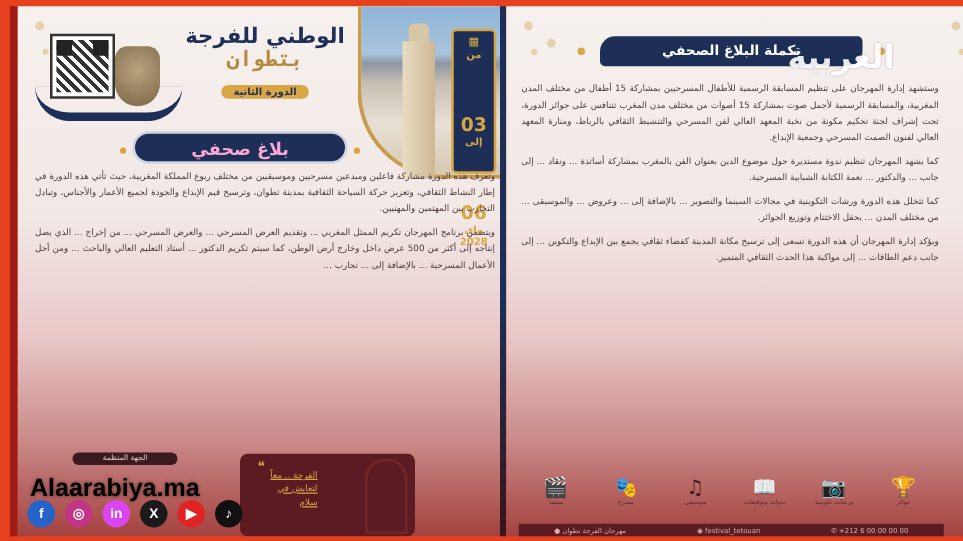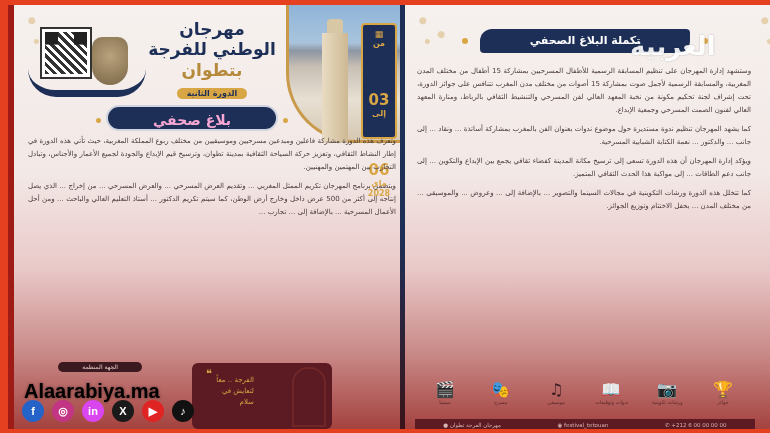--- a/index.html
+++ b/index.html
@@ -13,21 +13,21 @@
   
   .ornament { position: absolute; width: 46px; height: 46px; opacity: .55; background: radial-gradient(circle at 30% 30%, #d9b77c 0 3px, transparent 4px), radial-gradient(circle at 70% 60%, #d9b77c 0 3px, transparent 4px), radial-gradient(circle at 40% 75%, #d9b77c 0 2px, transparent 3px); }
   .qr { position: absolute; left: 28px; top: 24px; width: 48px; height: 48px; background:
       linear-gradient(90deg, #222 0 30%, transparent 30% 70%, #222 70%) 0 0/100% 30% no-repeat,
       repeating-linear-gradient(45deg, #333 0 3px, #fff 3px 6px); border: 3px solid #fff; outline: 2px solid #333; }
   .mask-emblem { position: absolute; left: 78px; top: 32px; width: 36px; height: 48px; border-radius: 10px 10px 18px 18px; background: radial-gradient(circle at 50% 40%, #b9a27d, #7a6646); }
   .swoosh { position: absolute; left: 14px; top: 64px; width: 118px; height: 28px; border-bottom: 7px solid #1d2f57; border-radius: 0 0 60px 60px; }
   .title-block { position: absolute; left: 128px; top: 14px; width: 140px; text-align: center; color: #1d2f57; font-weight: bold; }
   .title-block .l1 { font-size: 17px; line-height: 20px; }
   .title-block .l2 { font-size: 17px; line-height: 20px; }
-  .title-block .l3 { font-size: 17px; line-height: 22px; color: #b58a3c; }
+  .title-block .l3 { font-size: 17px; line-height: 22px; color: #b58a3c; font-family: Liberation Mono, monospace; }
   .edition-pill { display: inline-block; margin-top: 4px; padding: 1px 10px; background: #d9a645; border-radius: 9px; font-size: 8px; color: #1d2f57; }
   .press-banner { position: absolute; left: 92px; top: 100px; width: 172px; height: 26px; border-radius: 14px; background: #1d2f57; color: #f9a8d4; text-align: center; font-size: 14px; font-weight: bold; line-height: 26px; border: 2px solid #cfd4e0; }
   .press-banner::before, .press-banner::after { content: ""; position: absolute; top: 11px; width: 5px; height: 5px; border-radius: 50%; background: #d9a645; }
   .press-banner::before { left: -12px; } .press-banner::after { right: -12px; }
 
   .city-photo { position: absolute; left: 272px; top: 0; width: 120px; height: 138px; border-radius: 0 0 0 70px; background:
       linear-gradient(180deg, #8fb4d8 0%, #a9c4dd 28%, #8d96a3 34%, #c9c0b5 46%, #e7e0d3 70%, #d6c8b2 100%); border-left: 3px solid #c99a4a; border-bottom: 3px solid #c99a4a; }
   .tower { position: absolute; left: 308px; top: 28px; width: 26px; height: 110px; background: linear-gradient(90deg, #e9dcc3, #cdb893); }
   .tower-top { position: absolute; left: 313px; top: 14px; width: 16px; height: 16px; background: #d8c7a5; border-radius: 4px 4px 0 0; }
   .date-ribbon { position: absolute; left: 347px; top: 18px; width: 36px; height: 116px; background: #1d2f57; border: 2px solid #d9a645; border-radius: 4px; color: #d9a645; text-align: center; font-weight: bold; padding-top: 4px; }
@@ -35,21 +35,21 @@
   .date-ribbon .small { font-size: 8px; display: block; line-height: 10px; }
   .date-ribbon .big { font-size: 15px; display: block; line-height: 17px; margin-top: 43px; }
 
   .body-text { position: absolute; direction: rtl; text-align: justify; color: #4a3a3a; font-size: 7px; line-height: 13px; filter: blur(0.4px); }
   .body-text p { margin-bottom: 6px; }
   .left-text { left: 14px; top: 130px; width: 368px; }
   .right-text { left: 12px; top: 60px; width: 334px; }
 
   
   .cta-box { position: absolute; left: 178px; top: 358px; width: 140px; height: 66px; background: #5c1a22; border-radius: 6px; }
-  .cta-text { position: absolute; left: 200px; top: 370px; width: 40px; color: #d9a645; font-size: 7px; line-height: 11px; text-align: right; direction: rtl; }
+  .cta-text { position: absolute; left: 200px; top: 370px; width: 40px; color: #d9a645; font-size: 7px; line-height: 11px; text-align: right; direction: rtl; text-decoration: underline; }
   .cta-quote { position: absolute; left: 192px; top: 362px; color: #d9a645; font-size: 11px; }
   .cta-tower { position: absolute; left: 278px; top: 362px; width: 34px; height: 60px; border: 2px solid #7a2d2b; border-radius: 16px 16px 0 0; opacity: .7; }
   .team-pill { position: absolute; left: 44px; top: 357px; width: 84px; height: 10px; background: #3b1a1f; border-radius: 6px; color: #e8c9c9; font-size: 6px; text-align: center; line-height: 10px; }
   .watermark { position: absolute; left: 24px; top: 380px; color: #000000; font-size: 20px; font-weight: bold; font-family: "Liberation Sans", sans-serif; text-shadow: 0 0 3px rgba(0,0,0,.5); }
   .socials { position: absolute; left: 22px; top: 400px; display: flex; gap: 8px; }
   .soc { width: 22px; height: 22px; border-radius: 50%; color: #fff; font-size: 11px; font-weight: bold; text-align: center; line-height: 22px; font-family: "Liberation Sans", sans-serif; }
 
   
   .r-banner { position: absolute; left: 75px; top: 24px; width: 210px; height: 24px; background: #1d2f57; border-radius: 12px 4px 12px 4px; color: #fff; font-size: 11px; font-weight: bold; text-align: center; line-height: 24px; direction: rtl; }
   .r-banner::before, .r-banner::after { content: ""; position: absolute; top: 9px; width: 6px; height: 6px; border-radius: 50%; background: #d9a645; }
@@ -68,21 +68,20 @@
 
 <div class="frame"></div>
 
 <div class="page page-left">
   <div class="ornament" style="left:4px;top:2px;"></div>
   <div class="qr"></div>
   <div class="mask-emblem"></div>
   <div class="swoosh"></div>
 
   <div class="title-block">
-    <div class="l1">مهرجان</div>
     <div class="l2">الوطني للفرجة</div>
     <div class="l3">بتطوان</div>
     <span class="edition-pill">الدورة الثانية</span>
   </div>
 
   <div class="press-banner">بلاغ صحفي</div>
 
   <div class="city-photo"></div>
   <div class="tower-top"></div>
   <div class="tower"></div>
@@ -114,23 +113,23 @@
 
 <div class="page page-right">
   <div class="ornament" style="left:4px;top:2px;"></div>
   <div class="ornament" style="right:4px;top:2px;"></div>
 
   <div class="r-banner">تكملة البلاغ الصحفي</div>
   <div class="r-watermark">العربية</div>
 
   <div class="body-text right-text">
     <p>وستشهد إدارة المهرجان على تنظيم المسابقة الرسمية للأطفال المسرحيين بمشاركة 15 أطفال من مختلف المدن المغربية، والمسابقة الرسمية لأجمل صوت بمشاركة 15 أصوات من مختلف مدن المغرب تتنافس على جوائز الدورة، تحت إشراف لجنة تحكيم مكونة من نخبة المعهد العالي لفن المسرحي والتنشيط الثقافي بالرباط، ومنارة المعهد العالي لفنون الصمت المسرحي وجمعية الإبداع.</p>
-    <p>كما يشهد المهرجان تنظيم ندوة مستديرة حول موضوع ندوات بعنوان الفن بالمغرب بمشاركة أساتذة ... ونقاد ... إلى جانب ... والدكتور ... نعمة الكتابة الشبابية المسرحية.</p>
+    <p>كما يشهد المهرجان تنظيم ندوة مستديرة حول موضوع الدين بعنوان الفن بالمغرب بمشاركة أساتذة ... ونقاد ... إلى جانب ... والدكتور ... نعمة الكتابة الشبابية المسرحية.</p>
+    <p>كما تتخلل هذه الدورة ورشات التكوينية في مجالات السينما والتصوير ... بالإضافة إلى ... وعروض ... والموسيقى ... من مختلف المدن ... بحفل الاختتام وتوزيع الجوائز.</p>
     <p>ويؤكد إدارة المهرجان أن هذه الدورة تسعى إلى ترسيخ مكانة المدينة كفضاء ثقافي يجمع بين الإبداع والتكوين ... إلى جانب دعم الطاقات ... إلى مواكبة هذا الحدث الثقافي المتميز.</p>
-    <p>كما تتخلل هذه الدورة ورشات التكوينية في مجالات السينما والتصوير ... بالإضافة إلى ... وعروض ... والموسيقى ... من مختلف المدن ... بحفل الاختتام وتوزيع الجوائز.</p>
   </div>
 
   <div class="icons-row">
     <div class="icon-item">
       <span class="glyph">🎬</span>
       <span class="lbl">سينما</span>
     </div>
     <div class="icon-item">
       <span class="glyph">🎭</span>
       <span class="lbl">مسرح</span>

